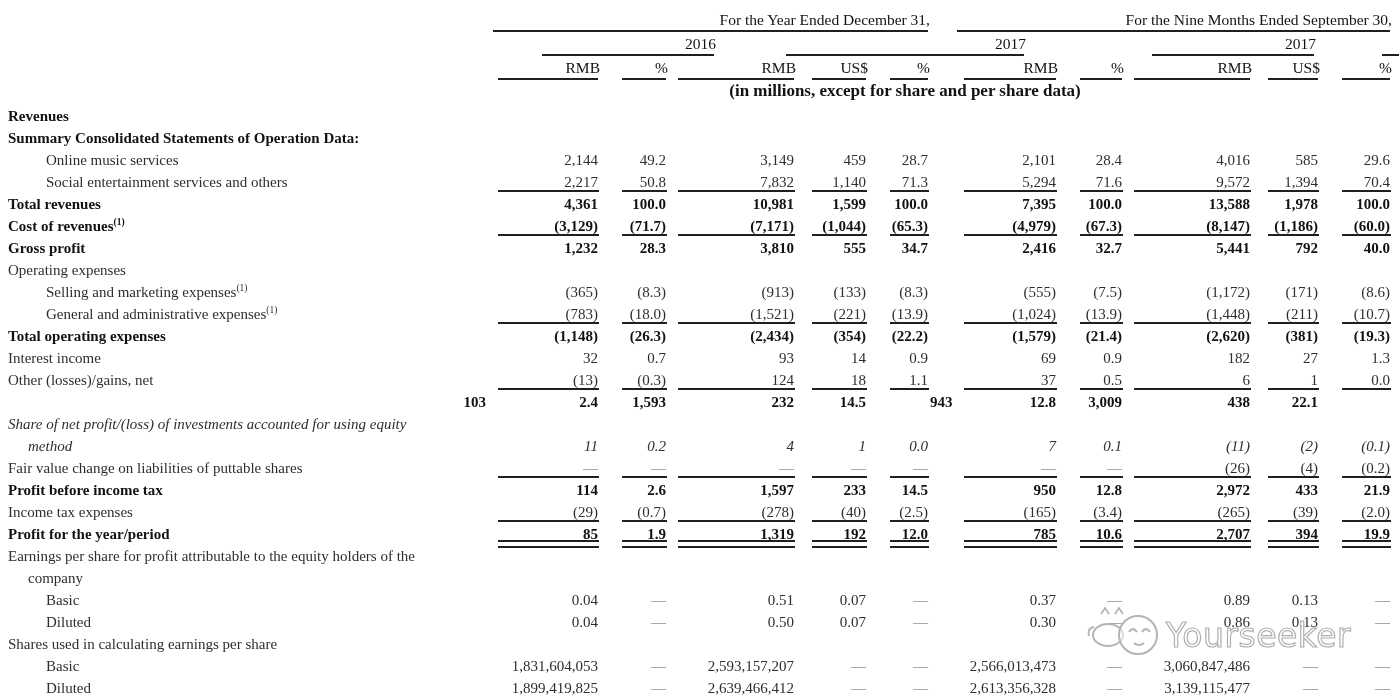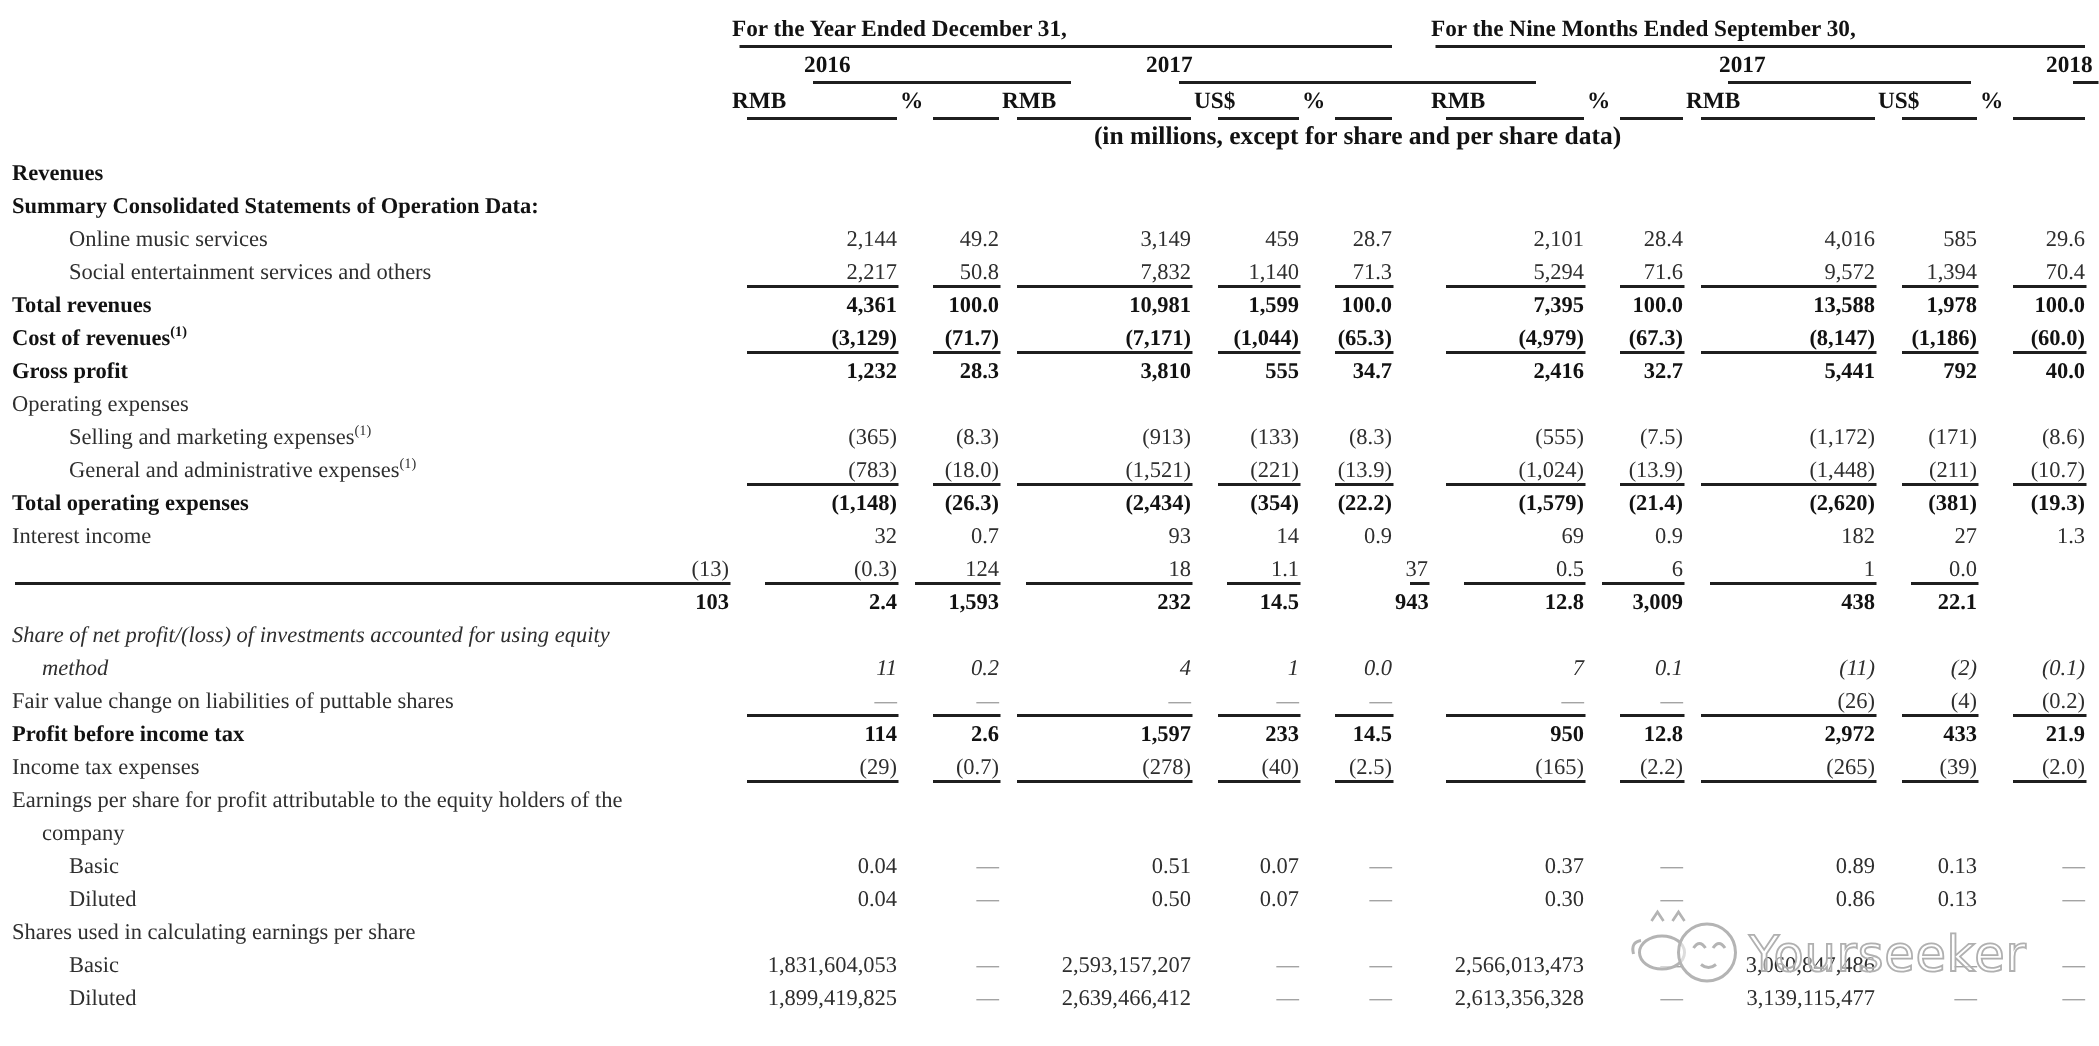--- a/index.html
+++ b/index.html
@@ -6,21 +6,21 @@
     --text:#2e2e2e; --bold:#121212; --rule:#1f1f1f; --dash:#8f8f8f; --wm:#b4b4b4;
   }
   html,body{margin:0;padding:0;}
   body{
     width:1399px;height:697px;overflow:hidden;background:#ffffff;position:relative;
     font-family:"Liberation Serif","DejaVu Serif",serif;font-size:15px;color:var(--text);
   }
   .page{position:absolute;inset:0;padding-top:9px;}
   
   .hrow{display:grid;height:24px;line-height:22px;}
-  .hcell{position:relative;text-align:left;font-weight:bold;color:var(--bold);font-size:15.5px;white-space:nowrap;}
+  .hcell{position:relative;text-align:right;font-weight:normal;color:var(--bold);font-size:15.5px;white-space:nowrap;}
   .hr::after,.grule::after{
     content:"";position:absolute;right:2px;bottom:1px;left:var(--lo,5px);
     border-bottom:2.5px solid var(--rule);
   }
   .note-row{display:grid;height:21px;line-height:19px;}
   .note{font-weight:bold;text-align:center;transform:translateX(-35px);color:var(--bold);font-size:17px;white-space:nowrap;}
   
   .row{display:grid;align-items:end;line-height:22px;}
   .row.two{height:44px;}
   .lab{text-align:left;padding-left:8px;align-self:start;white-space:nowrap;}
@@ -236,20 +236,21 @@
           <div class="val c-usd">14</div>
           <div class="val c-pct">0.9</div>
           <div></div>
           <div class="val c-rmb">69</div>
           <div class="val c-pct">0.9</div>
           <div class="val c-rmb">182</div>
           <div class="val c-usd">27</div>
           <div class="val c-pct">1.3</div>
         </div>
         <div class="row" style="grid-template-columns: 488px 112px 68px 128px 72px 62px 24px 104px 66px 128px 68px 72px;">
+          <div class="lab"><span>Other (losses)/gains, net</span></div>
           <div class="val c-rmb rs">(13)</div>
           <div class="val c-pct rs">(0.3)</div>
           <div class="val c-rmb rs">124</div>
           <div class="val c-usd rs">18</div>
           <div class="val c-pct rs">1.1</div>
           <div></div>
           <div class="val c-rmb rs">37</div>
           <div class="val c-pct rs">0.5</div>
           <div class="val c-rmb rs">6</div>
           <div class="val c-usd rs">1</div>
@@ -312,24 +313,38 @@
         </div>
         <div class="row" style="grid-template-columns: 488px 112px 68px 128px 72px 62px 24px 104px 66px 128px 68px 72px;">
           <div class="lab"><span>Income tax expenses</span></div>
           <div class="val c-rmb rs">(29)</div>
           <div class="val c-pct rs">(0.7)</div>
           <div class="val c-rmb rs">(278)</div>
           <div class="val c-usd rs">(40)</div>
           <div class="val c-pct rs">(2.5)</div>
           <div></div>
           <div class="val c-rmb rs">(165)</div>
-          <div class="val c-pct rs">(2.2)</div>
+          <div class="val c-pct rs">(3.4)</div>
           <div class="val c-rmb rs">(265)</div>
           <div class="val c-usd rs">(39)</div>
           <div class="val c-pct rs">(2.0)</div>
+        </div>
+        <div class="row bold" style="grid-template-columns: 488px 112px 68px 128px 72px 62px 24px 104px 66px 128px 68px 72px;">
+          <div class="lab"><span>Profit for the year/period</span></div>
+          <div class="val c-rmb rd">85</div>
+          <div class="val c-pct rd">1.9</div>
+          <div class="val c-rmb rd">1,319</div>
+          <div class="val c-usd rd">192</div>
+          <div class="val c-pct rd">12.0</div>
+          <div></div>
+          <div class="val c-rmb rd">785</div>
+          <div class="val c-pct rd">10.6</div>
+          <div class="val c-rmb rd">2,707</div>
+          <div class="val c-usd rd">394</div>
+          <div class="val c-pct rd">19.9</div>
         </div>
         <div class="row two" style="grid-template-columns: 488px 112px 68px 128px 72px 62px 24px 104px 66px 128px 68px 72px;">
           <div class="lab"><span>Earnings per share for profit attributable to the equity holders of the</span><div class="line2">company</div></div>
           <div class="val c-rmb"></div>
           <div class="val c-pct"></div>
           <div class="val c-rmb"></div>
           <div class="val c-usd"></div>
           <div class="val c-pct"></div>
           <div></div>
           <div class="val c-rmb"></div>

